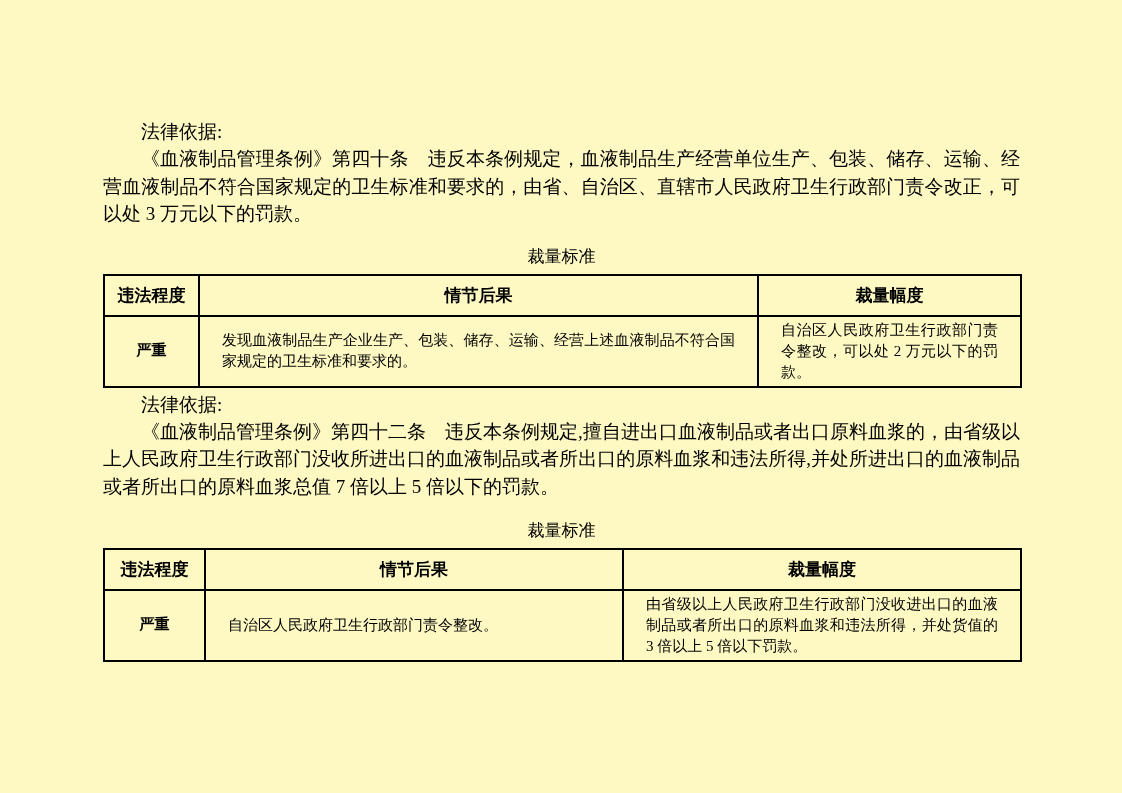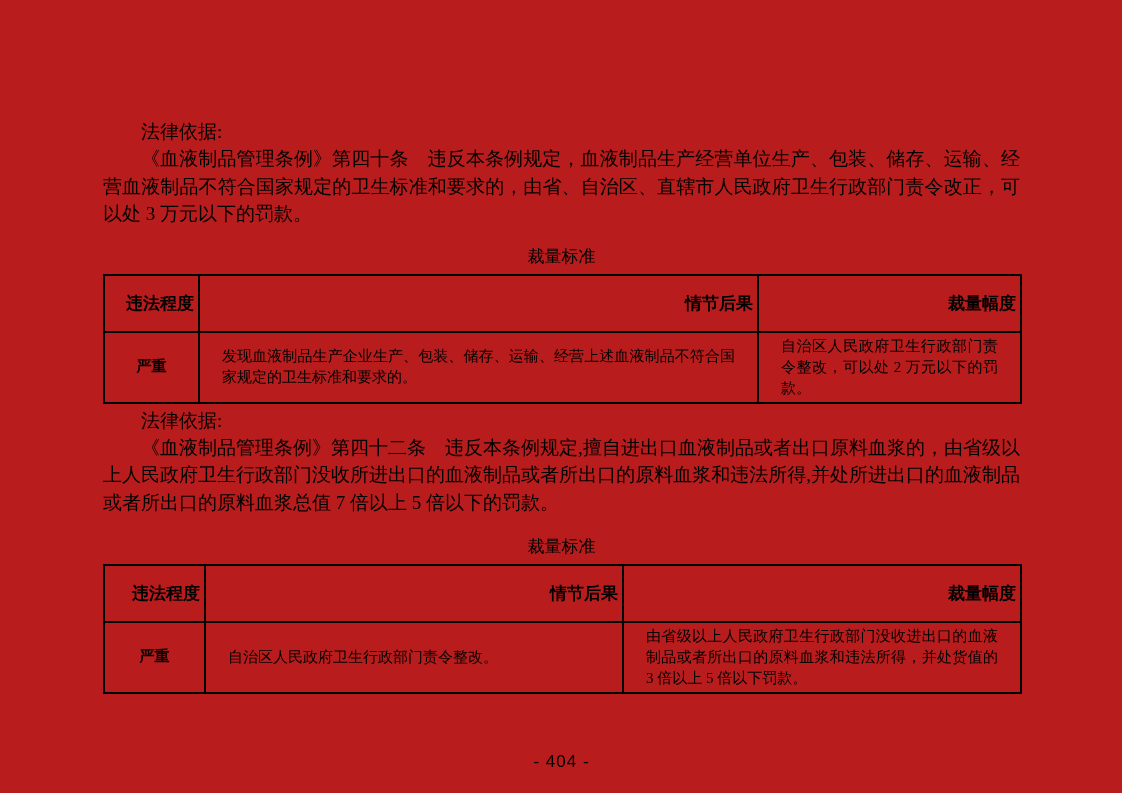--- a/index.html
+++ b/index.html
@@ -1,21 +1,21 @@
 <!DOCTYPE html>
 <html><head>
 <meta charset="utf-8">
 <style>
   * { box-sizing: border-box; margin: 0; padding: 0; }
   html, body { background: #ffffff; }
   .page {
     position: relative;
     width: 1122px;
     height: 793px;
-    background: #b91c1c;
+    background: #fef9c3;
     color: #000000;
     font-family: "Liberation Serif", "DejaVu Serif", serif;
     overflow: hidden;
   }
   .content {
     padding: 118px 102px 0 103px;
   }
   .label-line {
     font-size: 19px;
     line-height: 27px;
@@ -39,23 +39,23 @@
   table.discretion {
     width: 100%;
     border-collapse: collapse;
     table-layout: fixed;
   }
   table.discretion th {
     border: 2px solid #000000;
     font-family: "Liberation Sans", "DejaVu Sans", sans-serif;
     font-weight: bold;
     font-size: 17px;
-    text-align: right;
+    text-align: center;
     vertical-align: middle;
-    padding: 16px 4px;
+    padding: 8px 4px;
   }
   table.discretion td {
     border: 2px solid #000000;
     font-size: 15px;
     line-height: 21px;
     vertical-align: middle;
     padding: 3px 22px;
     text-align: justify;
     text-justify: inter-ideograph;
   }
@@ -130,16 +130,15 @@
         <th>裁量幅度</th>
       </tr>
       <tr>
         <td class="severity">严重</td>
         <td>自治区人民政府卫生行政部门责令整改。</td>
         <td>由省级以上人民政府卫生行政部门没收进出口的血液制品或者所出口的原料血浆和违法所得，并处货值的 3 倍以上 5 倍以下罚款。</td>
       </tr>
     </tbody>
       </table>
 
-    <div class="page-number">- 404 -</div>
 
   </div>
 </div>
 
 </body></html>

